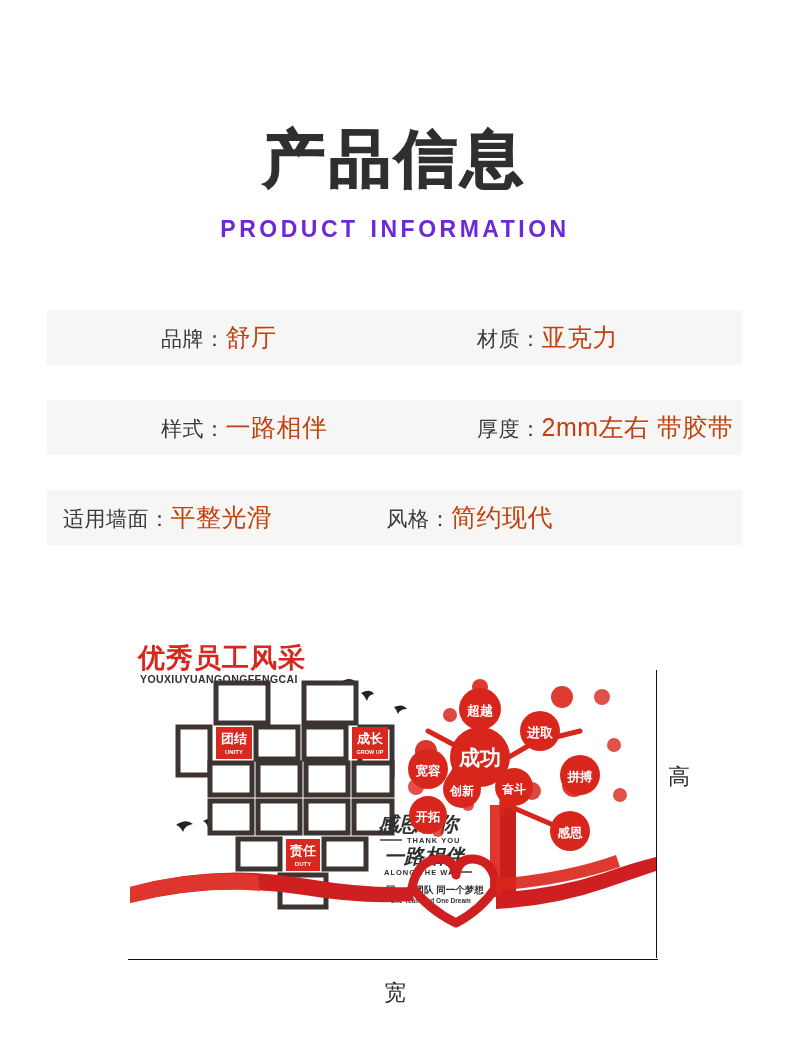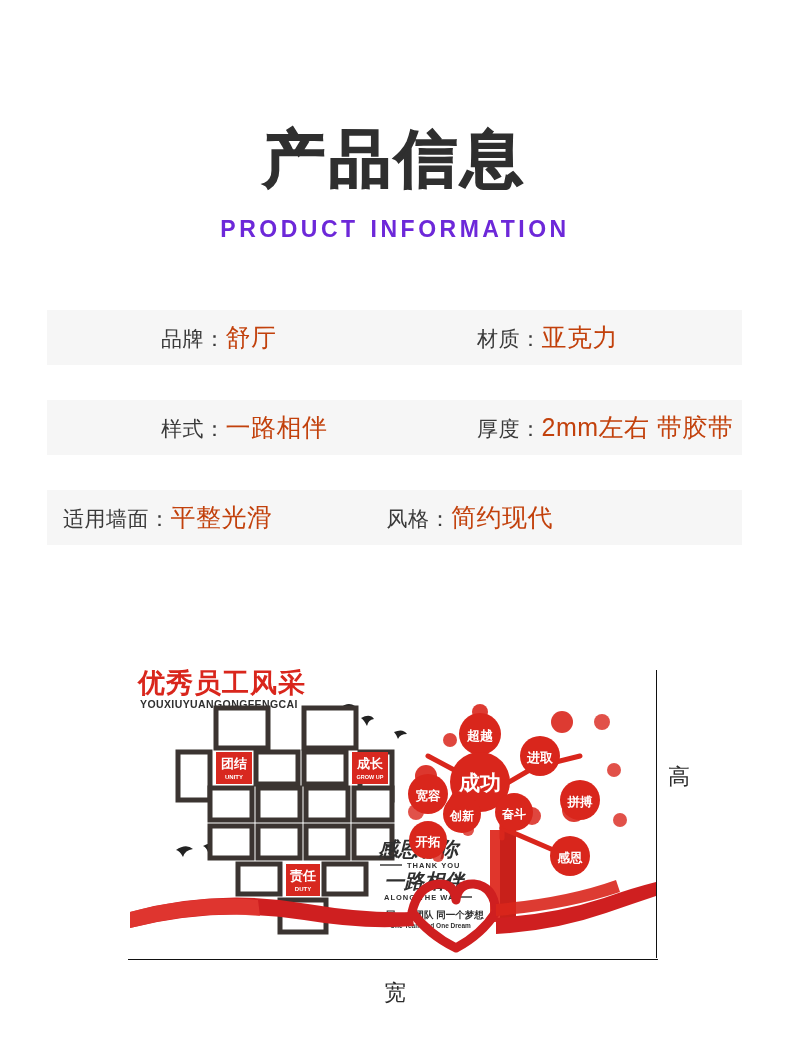--- a/index.html
+++ b/index.html
@@ -59,21 +59,21 @@
   }
   .spec-value{
     font-size:25px;
     color:#c2410c;
     letter-spacing:0.5px;
   }
 
   
   .product{
     position:absolute;
-    left:128px;top:660px;
+    left:128px;top:635px;
     width:530px;height:300px;text-decoration:underline;
   }
   .prod-svg{display:block;width:530px;height:300px;}
 
   
   .dim-v-line{
     position:absolute;
     left:656px;top:670px;
     width:1px;height:288px;
     background:#111111;

